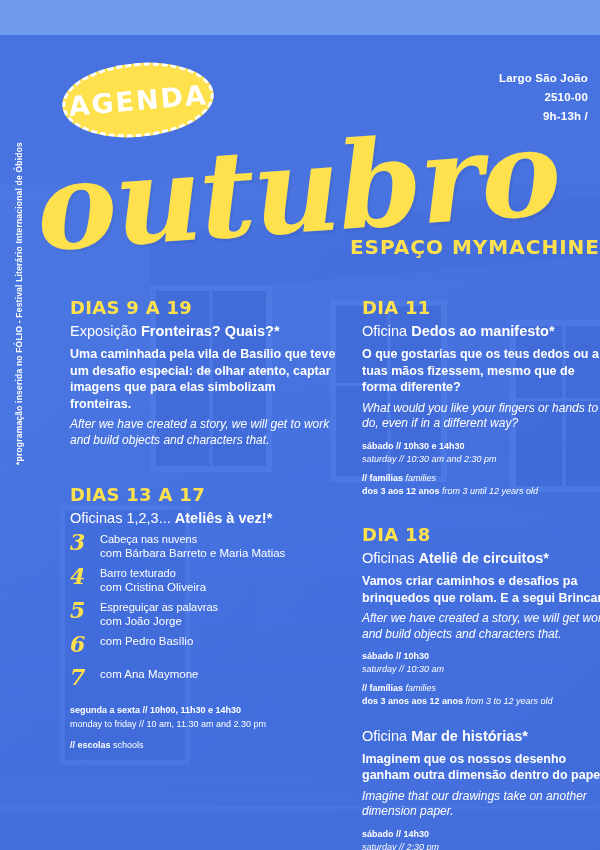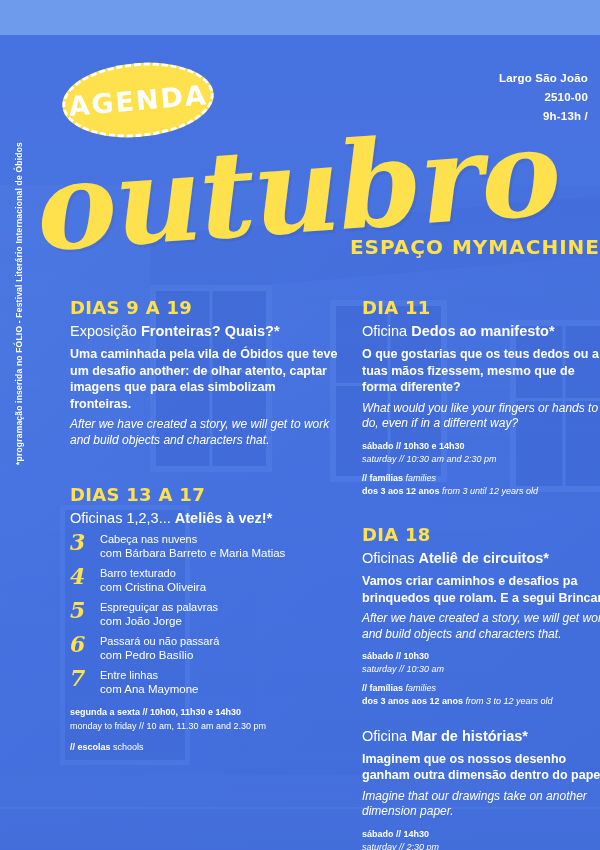--- a/index.html
+++ b/index.html
@@ -371,21 +371,21 @@
 
   <div class="sidenote">*programação inserida no FÓLIO - Festival Literário Internacional de Óbidos</div>
 
   <div class="col col-left">
 
     <div>
       <h2 class="section">DIAS 9 A 19</h2>
       <p class="subtitle">
         <span>Exposição </span><b>Fronteiras? Quais?*</b>
       </p>
-      <p class="body-bold">Uma caminhada pela vila de Óbidos que teve um desafio another: de olhar atento, captar imagens que para elas simbolizam fronteiras.</p>
+      <p class="body-bold">Uma caminhada pela vila de Basílio que teve um desafio especial: de olhar atento, captar imagens que para elas simbolizam fronteiras.</p>
       <p class="body-en">After we have created a story, we will get to work and build objects and characters that.</p>
     </div>
 
     <div style="height:30px"></div>
 
     <div>
       <h2 class="section">DIAS 13 A 17</h2>
       <p class="subtitle">
         <span>Oficinas 1,2,3... </span><b>Ateliês à vez!*</b>
       </p>
@@ -401,26 +401,24 @@
           <div class="list-title">Barro texturado</div>
           <div class="list-who">com Cristina Oliveira</div>
         </div>
         <div class="list-item">
           <div class="list-num">5</div>
           <div class="list-title">Espreguiçar as palavras</div>
           <div class="list-who">com João Jorge</div>
         </div>
         <div class="list-item">
           <div class="list-num">6</div>
-          <div class="list-title">Passará ou não passará</div>
           <div class="list-who">com Pedro Basílio</div>
         </div>
         <div class="list-item">
           <div class="list-num">7</div>
-          <div class="list-title">Entre linhas</div>
           <div class="list-who">com Ana Maymone</div>
         </div>
       </div>
 
       <div class="schedule">
         <div class="pt">segunda a sexta // 10h00, 11h30 e 14h30</div>
         <div class="en">monday to friday // 10 am, 11.30 am and 2.30 pm</div>
         <div style="height:8px"></div>
         <div>
           <span class="pt">// escolas</span>

